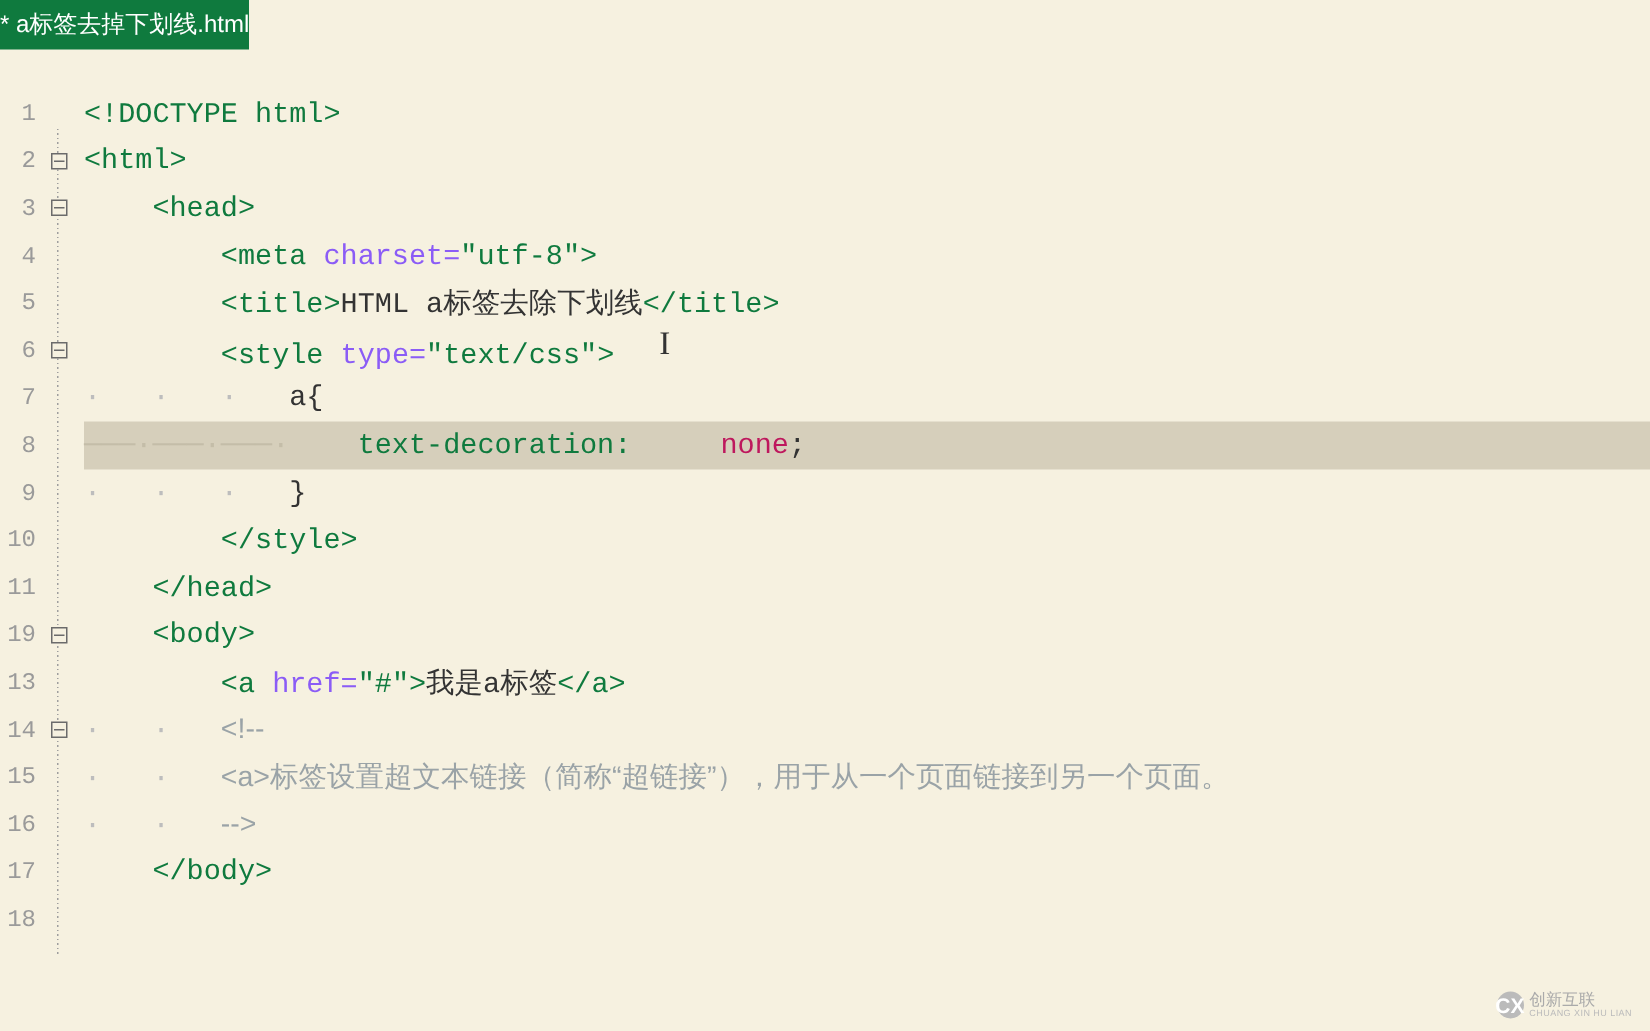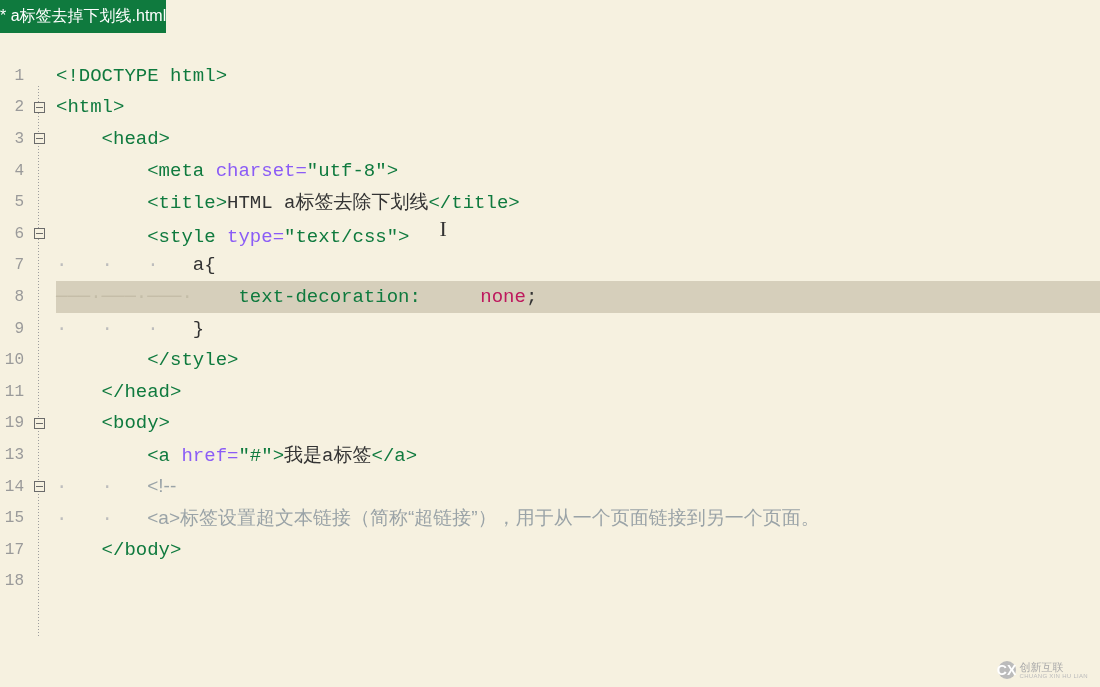--- a/index.html
+++ b/index.html
@@ -223,20 +223,25 @@
         <div class="fold-box"></div>
       </div>
       <div class="code"><span class="guide-dots">·   ·   </span><span class="comment">&lt;!--</span></div>
     </div>
     <div class="line">
       <div class="gutter-num">15</div>
       <div class="fold-col"></div>
       <div class="code"><span class="guide-dots">·   ·   </span><span class="comment">&lt;a&gt;标签设置超文本链接（简称“超链接”），用于从一个页面链接到另一个页面。</span></div>
     </div>
     <div class="line">
+      <div class="gutter-num">16</div>
+      <div class="fold-col"></div>
+      <div class="code"><span class="guide-dots">·   ·   </span><span class="comment">--&gt;</span></div>
+    </div>
+    <div class="line">
       <div class="gutter-num">17</div>
       <div class="fold-col"></div>
       <div class="code">    <span class="tag">&lt;/body&gt;</span></div>
     </div>
     <div class="line">
       <div class="gutter-num">18</div>
       <div class="fold-col"></div>
       <div class="code"></div>
     </div>
   </div>

